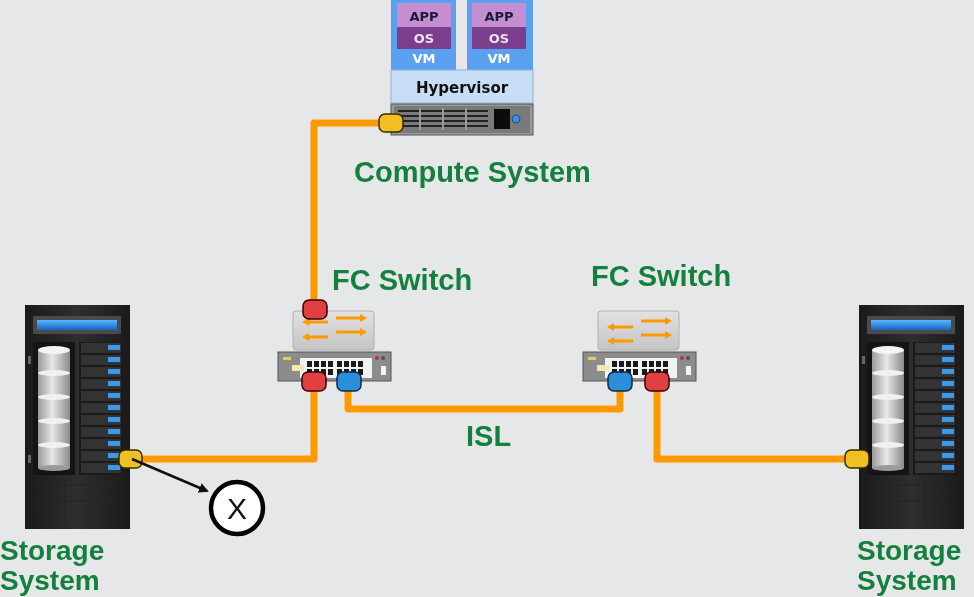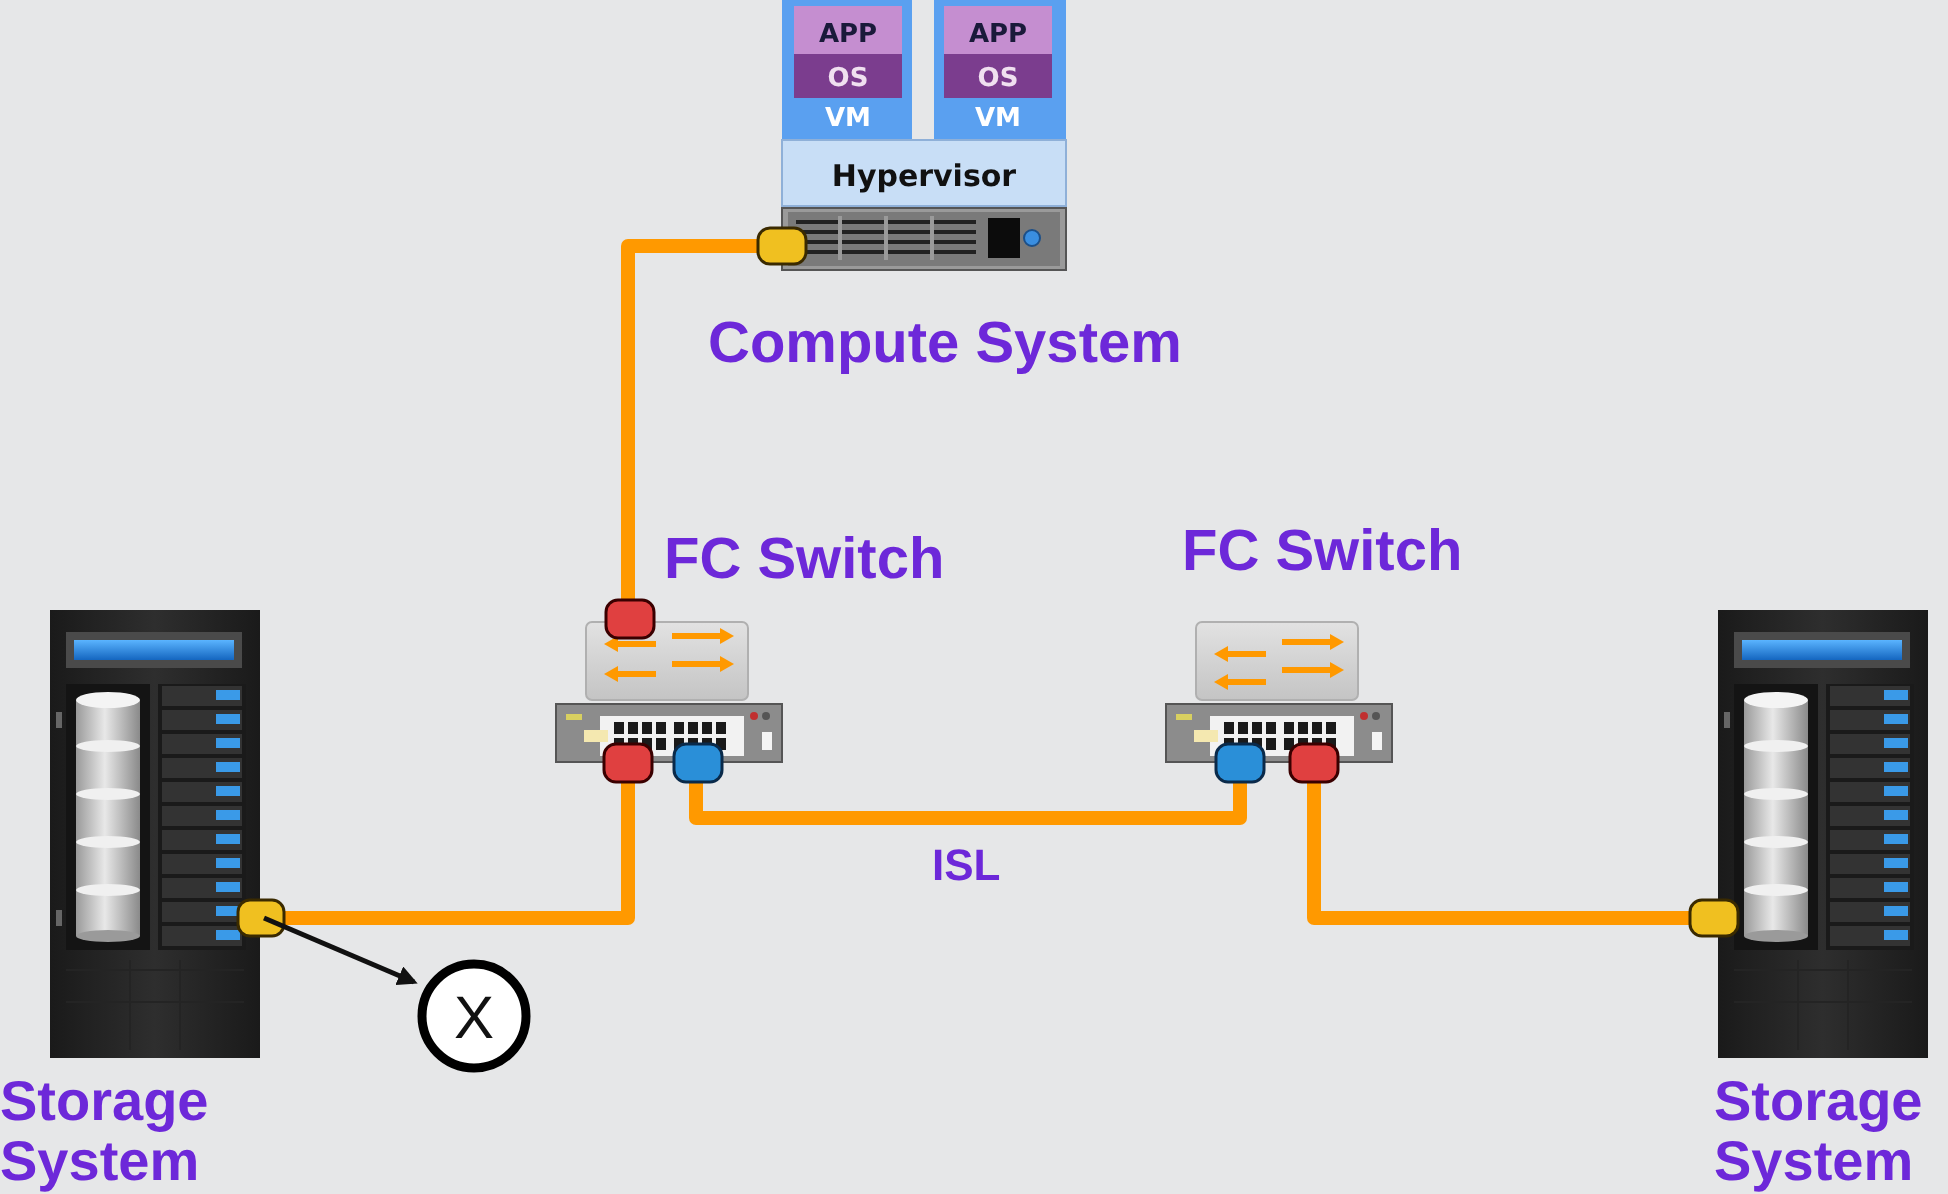--- a/index.html
+++ b/index.html
@@ -1,22 +1,22 @@
 <!DOCTYPE html>
 <html><head>
 <meta charset="utf-8">
 <style>
   html, body { margin: 0; padding: 0; }
   body { width: 974px; height: 597px; background: #e6e7e8; overflow: hidden; position: relative; font-family: "Liberation Sans", sans-serif; }
   #stage { position: absolute; left: 0; top: 0; width: 974px; height: 597px; }
-  .lbl { position: absolute; font-family: "Liberation Sans", sans-serif; font-weight: bold; color: #6d28d9; white-space: nowrap; }
+  .lbl { position: absolute; font-family: "Liberation Sans", sans-serif; font-weight: bold; color: #15803d; white-space: nowrap; }
   .lbl-compute { left: 354px; top: 156px; font-size: 29px; }
   .lbl-sw1 { left: 332px; top: 264px; font-size: 29px; }
   .lbl-sw2 { left: 591px; top: 260px; font-size: 29px; }
-  .lbl-isl { left: 466px; top: 420px; font-size: 22px; }
+  .lbl-isl { left: 466px; top: 420px; font-size: 29px; }
   .lbl-st1 { left: 0px; top: 536px; font-size: 28px; line-height: 30px; }
   .lbl-st2 { left: 857px; top: 536px; font-size: 28px; line-height: 30px; }
   .vmtxt { font-family: "DejaVu Sans", sans-serif; font-weight: bold; }
 </style>
 </head>
 <body>
 
 <svg id="stage" width="974" height="597" viewBox="0 0 974 597">
   <defs>
     <linearGradient id="cyl" x1="0" x2="1" y1="0" y2="0">

